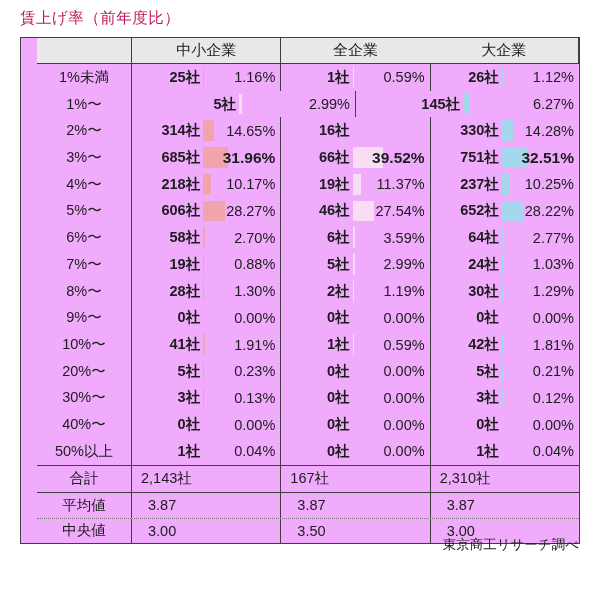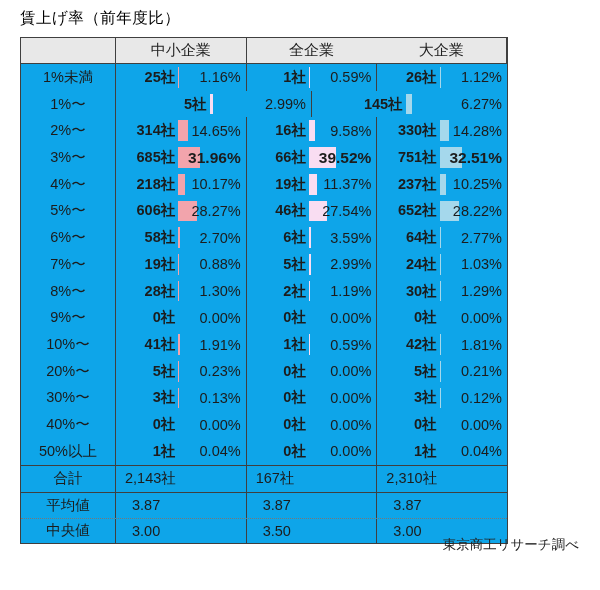--- a/index.html
+++ b/index.html
@@ -7,27 +7,28 @@
   body {
     width: 600px; height: 590px;
     font-family: "Liberation Sans", "DejaVu Sans", sans-serif;
     color: #1c1c1c;
     position: relative;
     overflow: hidden;
   }
   .page { position: absolute; inset: 0; }
   .title {
     position: absolute; left: 20px; top: 8px;
-    font-size: 15.5px; font-weight: 500; color: #000000;
+    font-size: 15.5px; font-weight: 500; color: #be185d;
     letter-spacing: 0.5px;
   }
   .table {
-    position: absolute; left: 20px; top: 37px; width: 488px;
+    position: absolute; left: 20px; top: 37px; width: 560px;
     border: 1.6px solid #3f3f3f;
-    background: #0ea5e9;
+    background: #f0abfc;
+    padding-left: 16px;
   }
   .tr { display: flex; align-items: stretch; width: 100%; }
   .header-row {
     height: 26px;
     background: #e8e8e8;
     border-bottom: 1.6px solid #3f3f3f;
   }
   .body-row { height: 26.73px; }
   .total-row  { height: 27px; border-top: 1.6px solid #3f3f3f; }
   .mean-row   { height: 26px; border-top: 1.6px solid #3f3f3f; }
@@ -129,24 +130,20 @@
         <div class="label-col">2%〜</div>
         <div class="company-col">
           <div class="count">314社</div>
           <div class="pct">
             <div class="bar" style="width: 14.65%; background: rgb(242, 164, 172);"></div>
             <div class="pv">14.65%</div>
           </div>
         </div>
         <div class="company-col">
           <div class="count">16社</div>
-          <div class="pct">
-            <div class="bar" style="width: 9.58%; background: rgb(249, 221, 242);"></div>
-            <div class="pv">9.58%</div>
-          </div>
         </div>
         <div class="company-col last">
           <div class="count">330社</div>
           <div class="pct">
             <div class="bar" style="width: 14.28%; background: rgb(165, 216, 236);"></div>
             <div class="pv">14.28%</div>
           </div>
         </div>
       </div>
       <div class="tr body-row">

